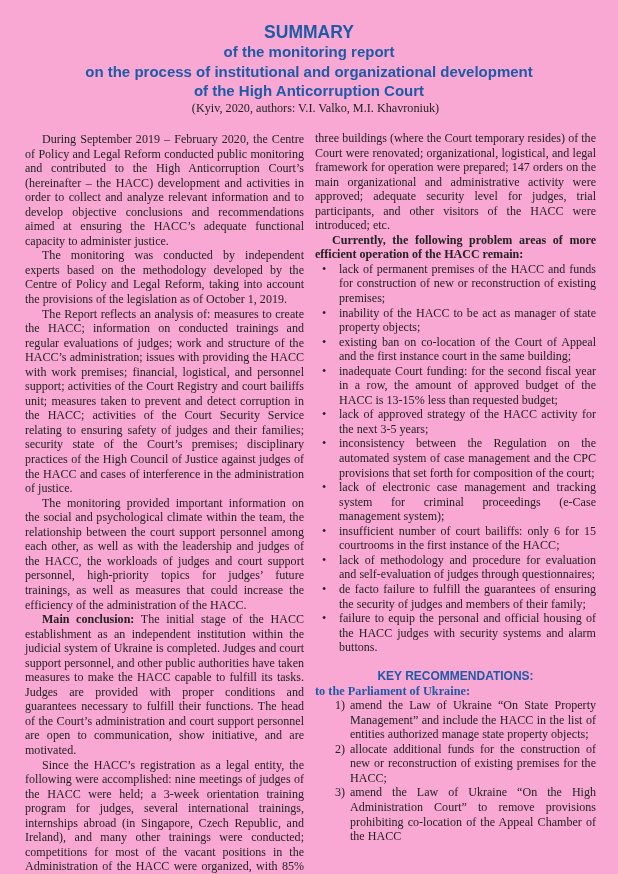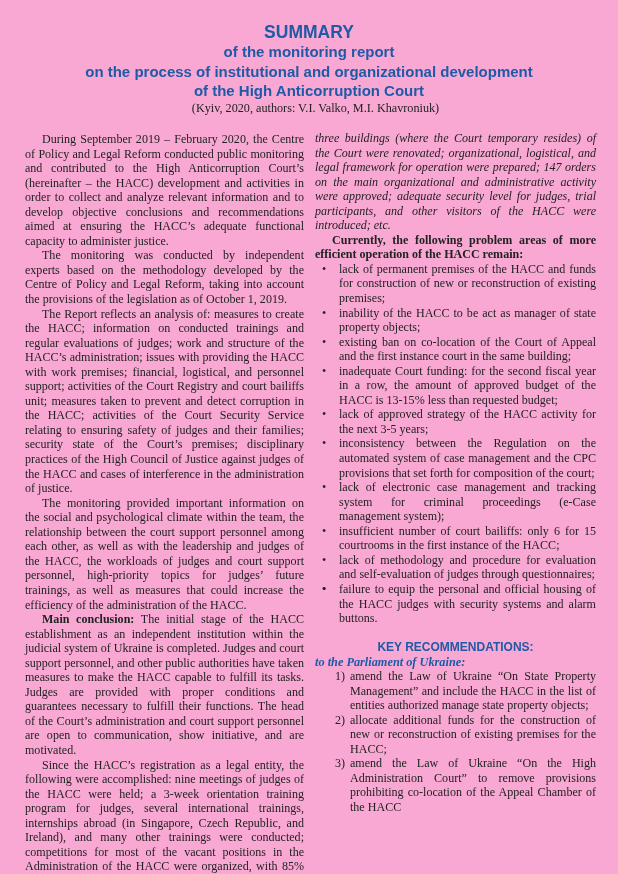--- a/index.html
+++ b/index.html
@@ -6,21 +6,21 @@
   body { width: 618px; height: 874px; overflow: hidden; position: relative; }
   .page { position: absolute; left: 0; top: 0; width: 618px; height: 874px; background: #f9a8d4; }
   .header { position: absolute; left: 0; top: 22px; width: 618px; text-align: center; }
   .title-main { font-family: "Liberation Sans", sans-serif; font-weight: bold; color: #1f5aa6; font-size: 17.5px; line-height: 20px; margin: 0; }
   .title-sub { font-family: "Liberation Sans", sans-serif; font-weight: bold; color: #1f5aa6; font-size: 15px; line-height: 19.5px; margin: 0; }
   .byline { font-family: "Liberation Serif", serif; color: #222; font-size: 12.2px; line-height: 14px; margin-top: 0px; padding-left: 13px; }
   .col { position: absolute; top: 132px; font-family: "Liberation Serif", serif; font-size: 12.05px; line-height: 14.55px; color: #222; text-align: justify; }
   .col-left { left: 25px; width: 279px; }
   .col-right { left: 315px; width: 281px; top: 131px; }
   .col p { margin: 0; text-indent: 17px; hyphens: manual; }
-  .col p.noindent { text-indent: 0; font-style: italic; }
+  .col p.noindent { text-indent: 0; }
   .bold { font-weight: bold; }
   ul.bullets { list-style: none; margin: 0; padding: 0; }
   ul.bullets li { position: relative; padding-left: 24px; }
   ul.bullets li .bullet { position: absolute; left: 7px; top: 0; }
   .key-title { font-family: "Liberation Sans", sans-serif; font-weight: bold; color: #1f5aa6; font-size: 12px; text-align: center; margin-top: 14px; line-height: 15px; }
   .key-sub { font-family: "Liberation Serif", serif; font-weight: bold; color: #1f5aa6; font-size: 12.3px; line-height: 14.5px; text-indent: 0 !important; }
   ol.recs { list-style: none; margin: 0; padding: 0; }
   ol.recs li { position: relative; padding-left: 35px; }
   ol.recs li .num { position: absolute; left: 20px; top: 0; }
 </style>
@@ -52,21 +52,21 @@
     <ul class="bullets">
       <li><span class="bullet">•</span><span>lack of permanent premises of the HACC and funds for construction of new or reconstruction of existing premises;</span></li>
       <li><span class="bullet">•</span><span>inability of the HACC to be act as manager of state property objects;</span></li>
       <li><span class="bullet">•</span><span>existing ban on co-location of the Court of Appeal and the first instance court in the same building;</span></li>
       <li><span class="bullet">•</span><span>inadequate Court funding: for the second fiscal year in a row, the amount of approved budget of the HACC is 13-15% less than requested budget;</span></li>
       <li><span class="bullet">•</span><span>lack of approved strategy of the HACC activity for the next 3-5 years;</span></li>
       <li><span class="bullet">•</span><span>inconsistency between the Regulation on the automated system of case management and the CPC provisions that set forth for composition of the court;</span></li>
       <li><span class="bullet">•</span><span>lack of electronic case management and tracking system for criminal proceedings (e-Case management system);</span></li>
       <li><span class="bullet">•</span><span>insufficient number of court bailiffs: only 6 for 15 courtrooms in the first instance of the HACC;</span></li>
       <li><span class="bullet">•</span><span>lack of methodology and procedure for evaluation and self-evaluation of judges through questionnaires;</span></li>
-      <li><span class="bullet">•</span></li>
+      <li><span class="bullet">•</span><span>de facto failure to fulfill the guarantees of ensuring the security of judges and members of their family;</span></li>
       <li><span class="bullet">•</span><span>failure to equip the personal and official housing of the HACC judges with security systems and alarm buttons.</span></li>
     </ul>
 
     <div class="key-title">KEY RECOMMENDATIONS:</div>
     <p class="key-sub noindent">to the Parliament of Ukraine:</p>
     <ol class="recs">
       <li><span class="num">1)</span><span>amend the Law of Ukraine “On State Property Management” and include the HACC in the list of entities authorized manage state property objects;</span></li>
       <li><span class="num">2)</span><span>allocate additional funds for the construction of new or reconstruction of existing premises for the HACC;</span></li>
       <li><span class="num">3)</span><span>amend the Law of Ukraine “On the High Administration Court” to remove provisions prohibiting co-location of the Appeal Chamber of the HACC</span></li>
     </ol>

